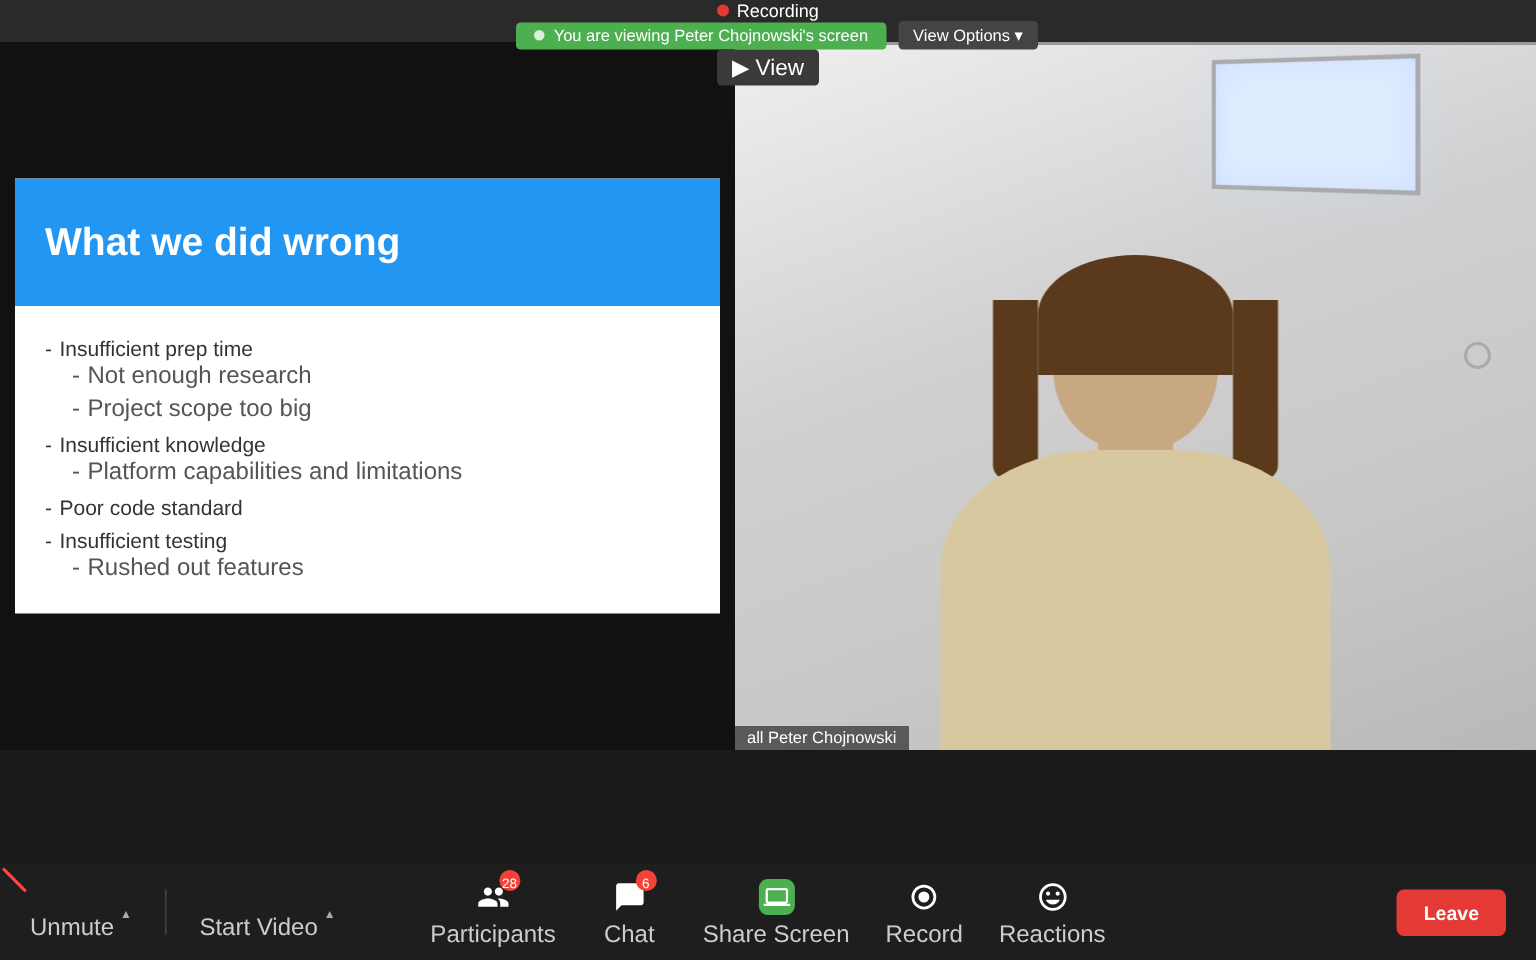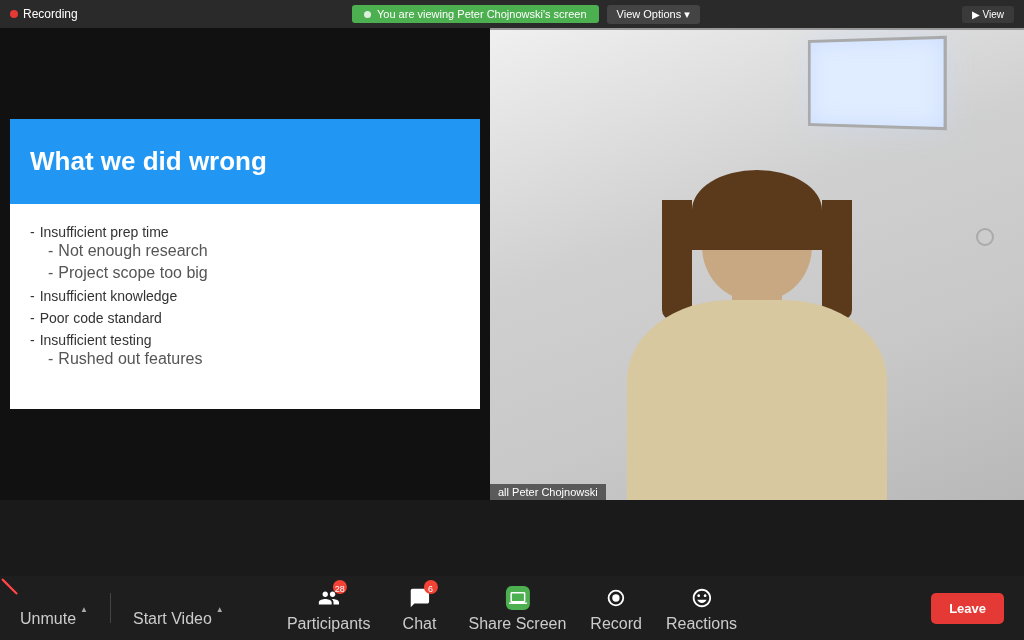--- a/index.html
+++ b/index.html
@@ -18,20 +18,21 @@
       top: 0;
       left: 0;
       width: 100%;
       height: 28px;
       background: #2a2a2a;
       display: flex;
       align-items: center;
       justify-content: space-between;
       padding: 0 10px;
       z-index: 10;
+      flex-direction: column;
     }
     #recording-indicator {
       display: flex;
       align-items: center;
       gap: 5px;
       color: #fff;
       font-size: 12px;
     }
     .rec-dot {
       width: 8px;
@@ -66,21 +67,21 @@
       cursor: pointer;
       display: flex;
       align-items: center;
       gap: 3px;
     }
     #view-btn-top {
       background: #3a3a3a;
       color: #fff;
       border: none;
       padding: 3px 10px;
-      font-size: 10px;
+      font-size: 15px;
       border-radius: 3px;
       cursor: pointer;
     }
 
     
     #main-area {
       position: absolute;
       top: 28px;
       left: 0;
       width: 100%;
@@ -424,20 +425,23 @@
         </div>
         <div class="slide-item sub">
           <span class="dash">-</span><span>Not enough research</span>
         </div>
         <div class="slide-item sub">
           <span class="dash">-</span><span>Project scope too big</span>
         </div>
         <div class="slide-item main">
           <span class="dash">-</span><span>Insufficient knowledge</span>
         </div>
+        <div class="slide-item sub">
+          <span class="dash">-</span><span>Platform capabilities and limitations</span>
+        </div>
         <div class="slide-item main">
           <span class="dash">-</span><span>Poor code standard</span>
         </div>
         <div class="slide-item main">
           <span class="dash">-</span><span>Insufficient testing</span>
         </div>
         <div class="slide-item sub">
           <span class="dash">-</span><span>Rushed out features</span>
         </div>
       </div>

